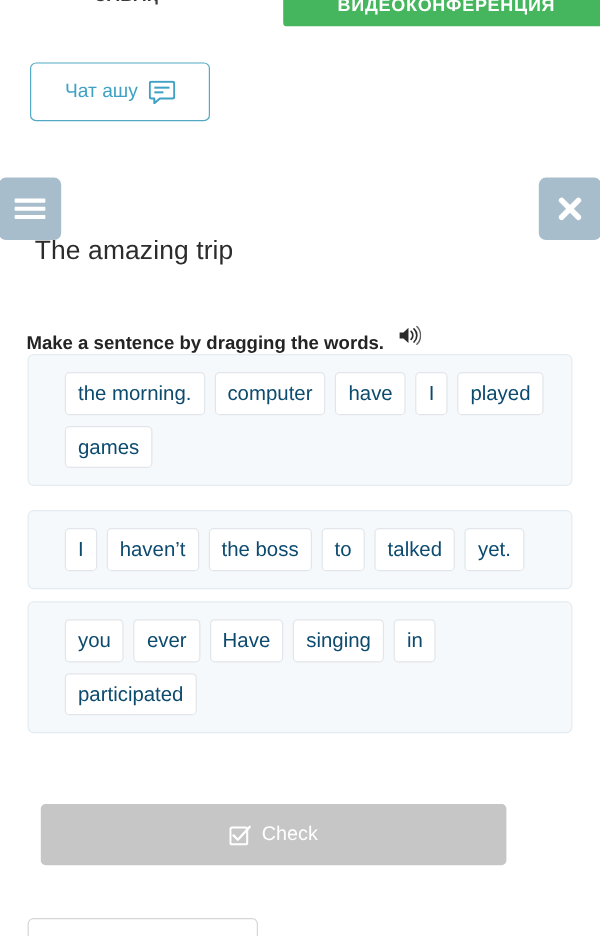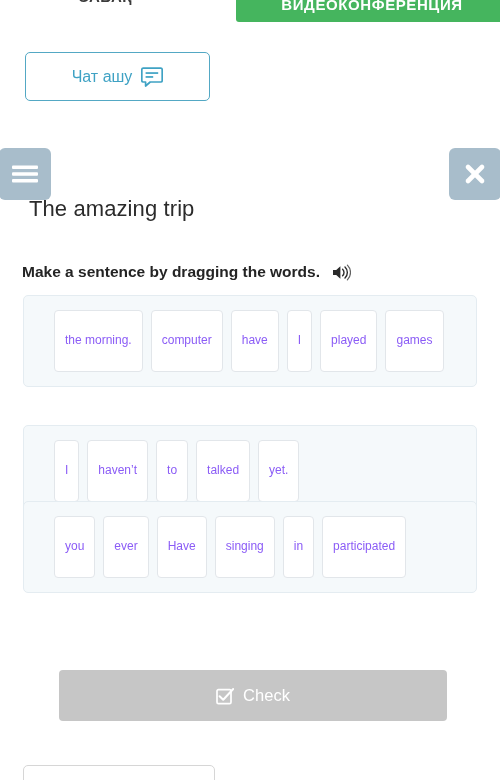--- a/index.html
+++ b/index.html
@@ -53,21 +53,21 @@
     white-space: nowrap;
     overflow: hidden;
     padding: 0;
   }
 
   
   .chat-btn {
     position: absolute;
     left: 25px;
     top: 52px;
-    width: 185px;
+    width: 150px;
     height: 49px;
     background: #ffffff;
     border: 1.6px solid #53a8c4;
     border-radius: 5px;
     display: flex;
     align-items: center;
     justify-content: center;
     gap: 9px;
     cursor: pointer;
     padding: 0;
@@ -112,20 +112,21 @@
     left: 22px;
     top: 263px;
     display: flex;
     align-items: center;
     gap: 12px;
   }
   .instruction-text {
     font-size: 15.5px;
     font-weight: 700;
     color: #242424;
+    margin-top: 15px;
   }
   .speaker-icon svg { display: block; }
 
   
   .wordbox {
     position: absolute;
     left: 23px;
     width: 454px;
     background: #f5f9fb;
     border: 1px solid #e4ecf1;
@@ -142,23 +143,23 @@
     gap: 9px 8px;
     align-content: flex-start;
   }
   .chip {
     display: inline-flex;
     align-items: center;
     justify-content: center;
     background: #ffffff;
     border: 1px solid #e2e6ea;
     border-radius: 4px;
-    padding: 23px 10px;
-    font-size: 12px;
-    color: #8b5cf6;
+    padding: 7px 10px;
+    font-size: 17px;
+    color: #0c4a6e;
     line-height: 1.15;
     white-space: nowrap;
     cursor: grab;
     font-family: "Liberation Sans", sans-serif;
   }
 
   
   .check-btn {
     position: absolute;
     left: 34px;
@@ -169,21 +170,20 @@
     border: none;
     border-radius: 4px;
     color: #ffffff;
     font-size: 16.5px;
     cursor: pointer;
     display: flex;
     align-items: center;
     justify-content: center;
     gap: 9px;
     padding: 0;
-    margin-left: 25px;
   }
   .check-glyph svg { display: block; }
 
   
   .bottom-stub {
     position: absolute;
     left: 23px;
     top: 765px;
     width: 192px;
     height: 40px;
@@ -254,20 +254,21 @@
       <span class="chip">I</span>
       <span class="chip">played</span>
       <span class="chip">games</span>
     </div>
 </div>
 
 <div class="wordbox box-2">
   <div class="chip-row">
       <span class="chip">I</span>
       <span class="chip">haven’t</span>
+      <span class="chip">the boss</span>
       <span class="chip">to</span>
       <span class="chip">talked</span>
       <span class="chip">yet.</span>
     </div>
 </div>
 
 <div class="wordbox box-3">
   <div class="chip-row">
       <span class="chip">you</span>
       <span class="chip">ever</span>

